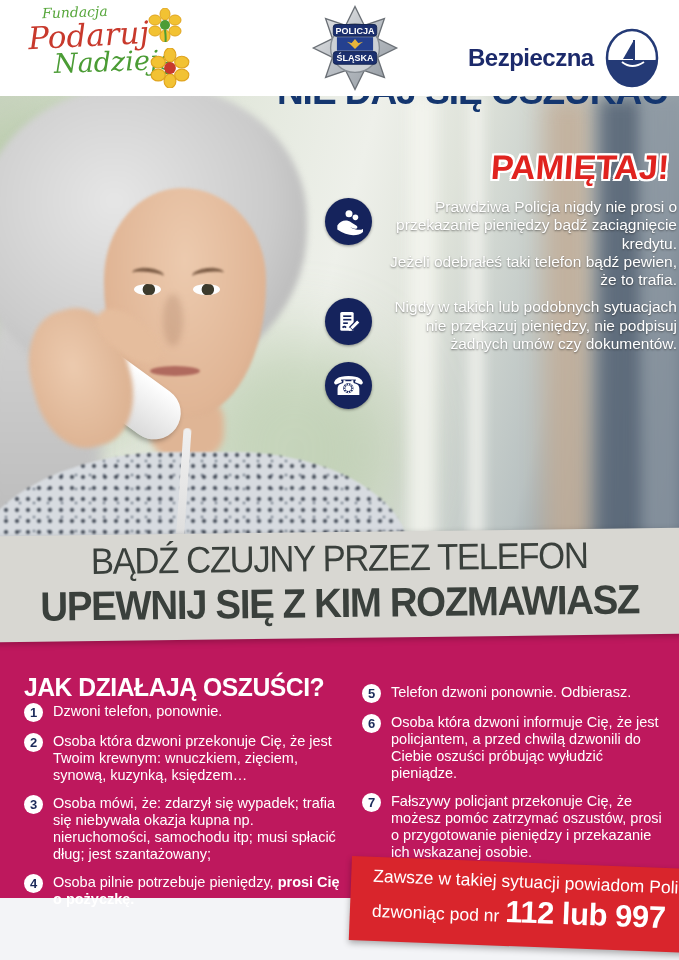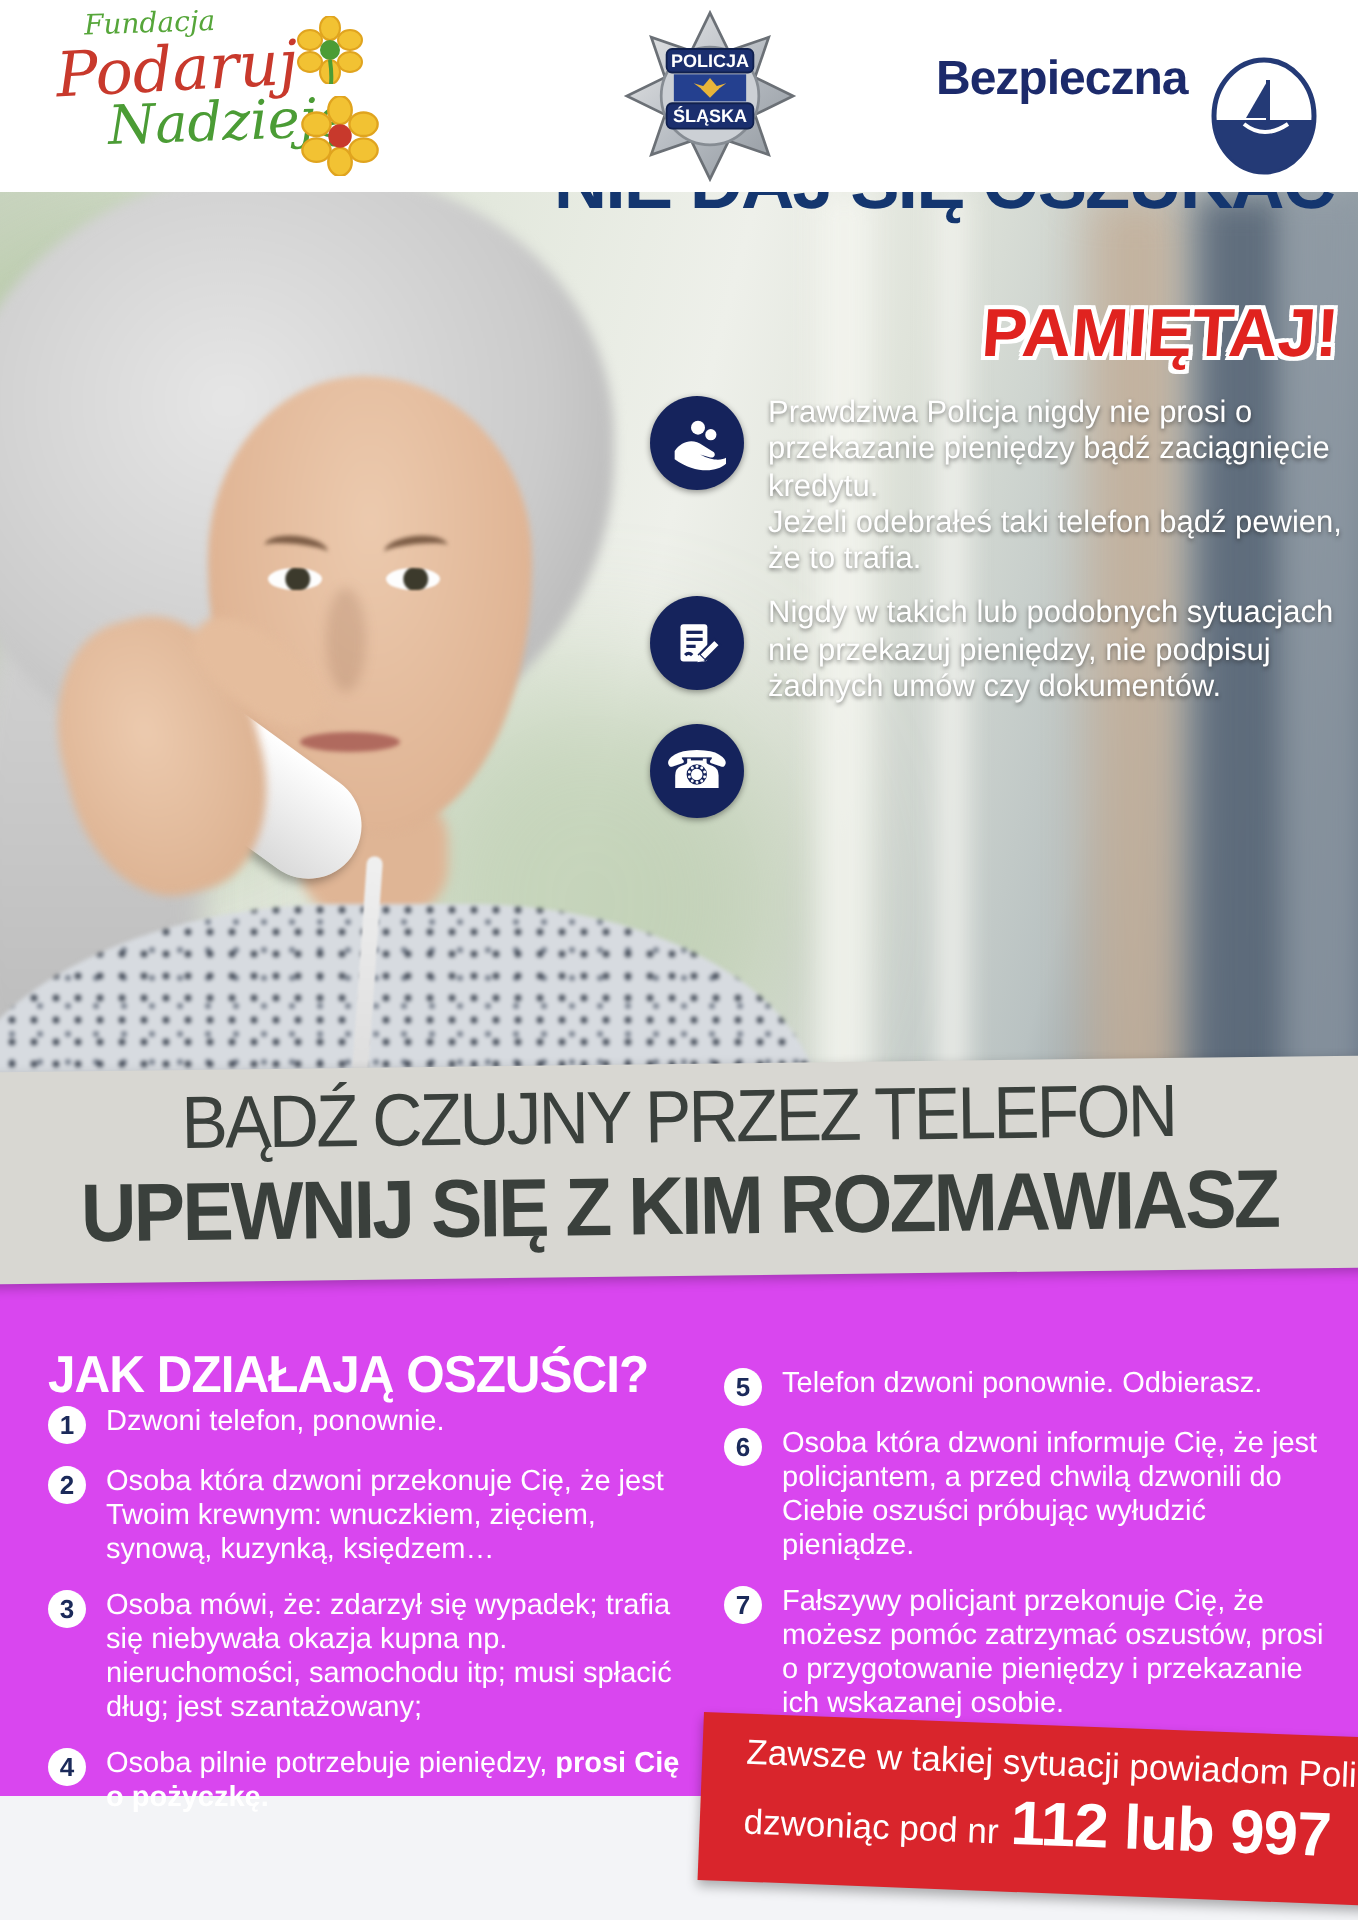--- a/index.html
+++ b/index.html
@@ -8,21 +8,21 @@
 
   
   .header{position:absolute;top:0;left:0;right:0;height:96px;background:#fff;z-index:4;}
   .found{position:absolute;left:28px;top:2px;width:200px;font-family:"DejaVu Serif",serif;font-style:italic;}
   .found .f1{color:#56a63a;font-size:14px;margin-left:14px;transform:rotate(-2deg);}
   .found .f2{color:#c8392c;font-size:31px;line-height:30px;transform:rotate(-3deg);}
   .found .f3{color:#4b9c35;font-size:27px;line-height:26px;margin-left:26px;transform:rotate(-2deg);}
   .daisy{position:absolute;}
   .badge-wrap{position:absolute;left:303px;top:1px;width:104px;height:92px;}
   .badge-label{fill:#fff;font-size:10px;font-weight:bold;font-family:"Liberation Sans",sans-serif;}
-  .bp{position:absolute;left:468px;top:28px;display:flex;align-items:flex-start;gap:10px;}
+  .bp{position:absolute;left:468px;top:28px;display:flex;align-items:center;gap:10px;}
   .bp-text{color:#1c2a6b;font-weight:bold;font-size:24px;line-height:24px;letter-spacing:-0.5px;}
 
   
   .photo{position:absolute;top:96px;left:0;right:0;height:544px;overflow:hidden;z-index:1;
     background:linear-gradient(105deg,#c9d4c0 0%,#e3e8dd 30%,#eef0ea 46%,#dfe3da 58%,#b9c2c2 76%,#6d7b88 90%,#53637a 100%);}
   .photo div{position:absolute;}
   .blob-g1{left:-60px;top:20px;width:260px;height:310px;background:#a9c295;border-radius:50%;filter:blur(30px);opacity:.7;}
   .blob-g2{left:190px;top:240px;width:210px;height:230px;background:#9fba8e;border-radius:50%;filter:blur(36px);opacity:.5;}
   .win1{left:408px;top:0;width:28px;height:100%;background:#f4f5ef;filter:blur(7px);opacity:.85;}
   .win2{left:468px;top:0;width:16px;height:100%;background:#f2f3ee;filter:blur(6px);opacity:.8;}
@@ -65,31 +65,31 @@
   .headline .h1{font-size:33px;line-height:36px;font-weight:500;}
   .headline .h2{font-size:37px;line-height:40px;font-weight:bold;}
   .remember{position:absolute;right:10px;top:148px;z-index:3;font-size:34px;font-weight:bold;
         color:#e0231f;transform:skewX(-4deg);
         text-shadow:-2px -2px 0 #fff,2px -2px 0 #fff,-2px 2px 0 #fff,2px 2px 0 #fff,0 -2px 0 #fff,0 2px 0 #fff,-2px 0 0 #fff,2px 0 0 #fff;}
   .tips{position:absolute;left:325px;top:198px;width:352px;z-index:3;}
   .tip{display:flex;gap:12px;margin-bottom:9px;}
   .tip-icon{flex:none;width:47px;height:47px;border-radius:50%;background:#15235c;color:#fff;
         display:flex;align-items:center;justify-content:center;box-shadow:0 1px 3px rgba(0,0,0,.4);}
   .tip-icon .glyph{font-family:"DejaVu Sans",sans-serif;font-size:26px;line-height:1;}
-  .tip-text{color:#fff;font-size:15.5px;line-height:1.18;text-shadow:0 1px 2px rgba(30,30,30,.55);}
+  .tip-text{color:#fff;font-size:15.5px;line-height:1.18;text-shadow:0 1px 2px rgba(30,30,30,.55);text-align:right;}
 
   
   .band{position:absolute;left:-10px;right:-10px;top:532px;height:106px;background:#d8d7d2;z-index:5;
         transform:rotate(-0.7deg);box-shadow:0 2px 6px rgba(0,0,0,.25);text-align:center;color:#3a403c;
         padding-top:6px;box-sizing:border-box;}
   .band .b1{font-size:37px;letter-spacing:-1.5px;transform:scaleX(.94);}
   .band .b2{font-size:41px;font-weight:bold;letter-spacing:-1.5px;transform:scaleX(.94);}
 
   
-  .navy{position:absolute;left:0;right:0;top:628px;height:270px;background:#d946ef;z-index:3;color:#fff;}
+  .navy{position:absolute;left:0;right:0;top:628px;height:270px;background:#be185d;z-index:3;color:#fff;}
   .col-left{position:absolute;left:24px;top:44px;width:326px;}
   .col-right{position:absolute;left:362px;top:56px;width:302px;}
   .scheme-heading{font-size:26px;font-weight:bold;letter-spacing:-0.5px;transform:scaleX(.95);transform-origin:left;}
   .item{display:flex;gap:10px;font-size:14.5px;line-height:1.17;margin-bottom:11px;}
   .col-left .item:first-of-type{margin-top:20px;}
   .num{flex:none;width:19px;height:19px;margin-top:0;border-radius:50%;background:#fff;color:#1b2a5a;
        font-size:13px;font-weight:bold;display:flex;align-items:center;justify-content:center;}
   .warning{font-size:23px;font-weight:bold;margin-top:14px;letter-spacing:0;}
 
   

